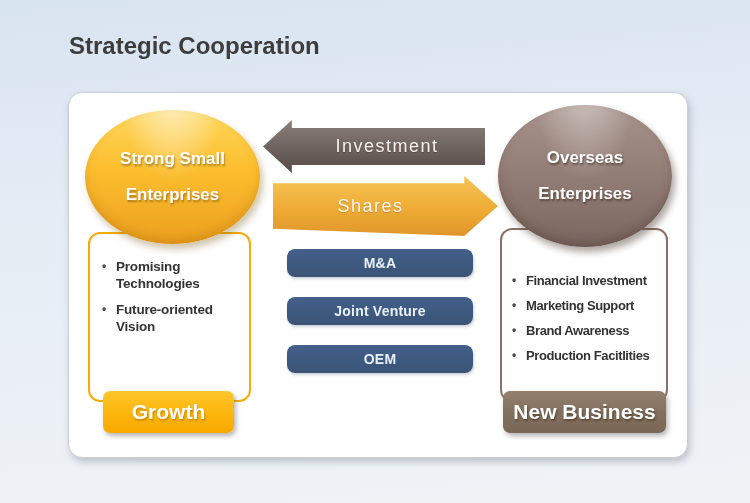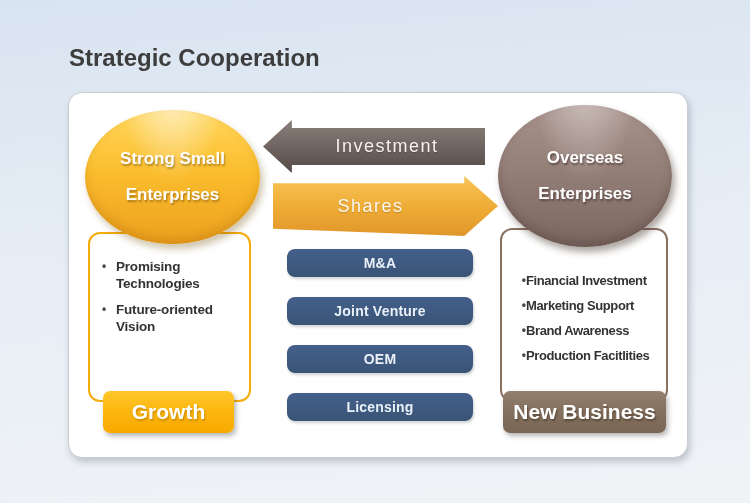--- a/index.html
+++ b/index.html
@@ -2,36 +2,36 @@
 <html><head>
 <meta charset="utf-8">
 <style>
   html,body{margin:0;padding:0;background:#e6ecf3;}
   .stage{
     position:relative;width:750px;height:503px;overflow:hidden;
     background:linear-gradient(175deg,#d9e4f1 0%,#e6edf5 45%,#f0f3f6 100%);
     font-family:"Liberation Sans",sans-serif;
   }
   .title{
-    position:absolute;left:69px;top:44px;margin:0;
+    position:absolute;left:69px;top:32px;margin:0;
     font-size:24px;font-weight:bold;color:#3d3d3d;letter-spacing:0px;
   }
   .panel{
     position:absolute;left:68px;top:92px;width:618px;height:364px;
     background:#ffffff;border:1px solid #c9ced6;border-radius:14px;
     box-shadow:2px 4px 7px rgba(100,110,125,.35);z-index:1;
   }
   
   .feature-box{position:absolute;z-index:2;background:#fff;border-radius:12px;box-sizing:border-box;}
   .feature-box.gold-border{left:88px;top:232px;width:163px;height:170px;border:2px solid #f5ac08;}
   .feature-box.brown-border{left:500px;top:228px;width:168px;height:174px;border:2px solid #8b7164;}
   .bullet-list{padding:24px 8px 0 12px;}
   .brown-border .bullet-list{padding:42px 4px 0 10px;}
   .bullet-item{display:flex;margin-bottom:9px;}
-  .brown-border .bullet-item{margin-bottom:8px;text-align:right;}
+  .brown-border .bullet-item{margin-bottom:8px;}
   .dot{width:14px;flex:0 0 14px;color:#4a4a4a;font-weight:bold;font-size:12px;line-height:17px;}
   .dot::before{content:"•";}
   .bullet-text{
     font-size:13.5px;font-weight:bold;color:#333333;line-height:17px;letter-spacing:-0.2px;
   }
   .brown-border .bullet-text{font-size:13px;white-space:nowrap;letter-spacing:-0.4px;}
   
   .ellipse{
     position:absolute;border-radius:50%;z-index:4;
     display:flex;align-items:center;justify-content:center;text-align:center;
@@ -152,18 +152,17 @@
   <div class="ellipse gold">
     <div class="ellipse-label">Strong Small Enterprises</div>
   </div>
   <div class="ellipse brown">
     <div class="ellipse-label">Overseas Enterprises</div>
   </div>
 
   <div class="mode-btn mode-1">M&amp;A</div>
   <div class="mode-btn mode-2">Joint Venture</div>
   <div class="mode-btn mode-3">OEM</div>
-  <div class="mode-btn mode-4">Licensing</div>
 
   <div class="badge brown">New Business</div>
   <div class="badge gold">Growth</div>
 
 </div>
 
 </body></html>

